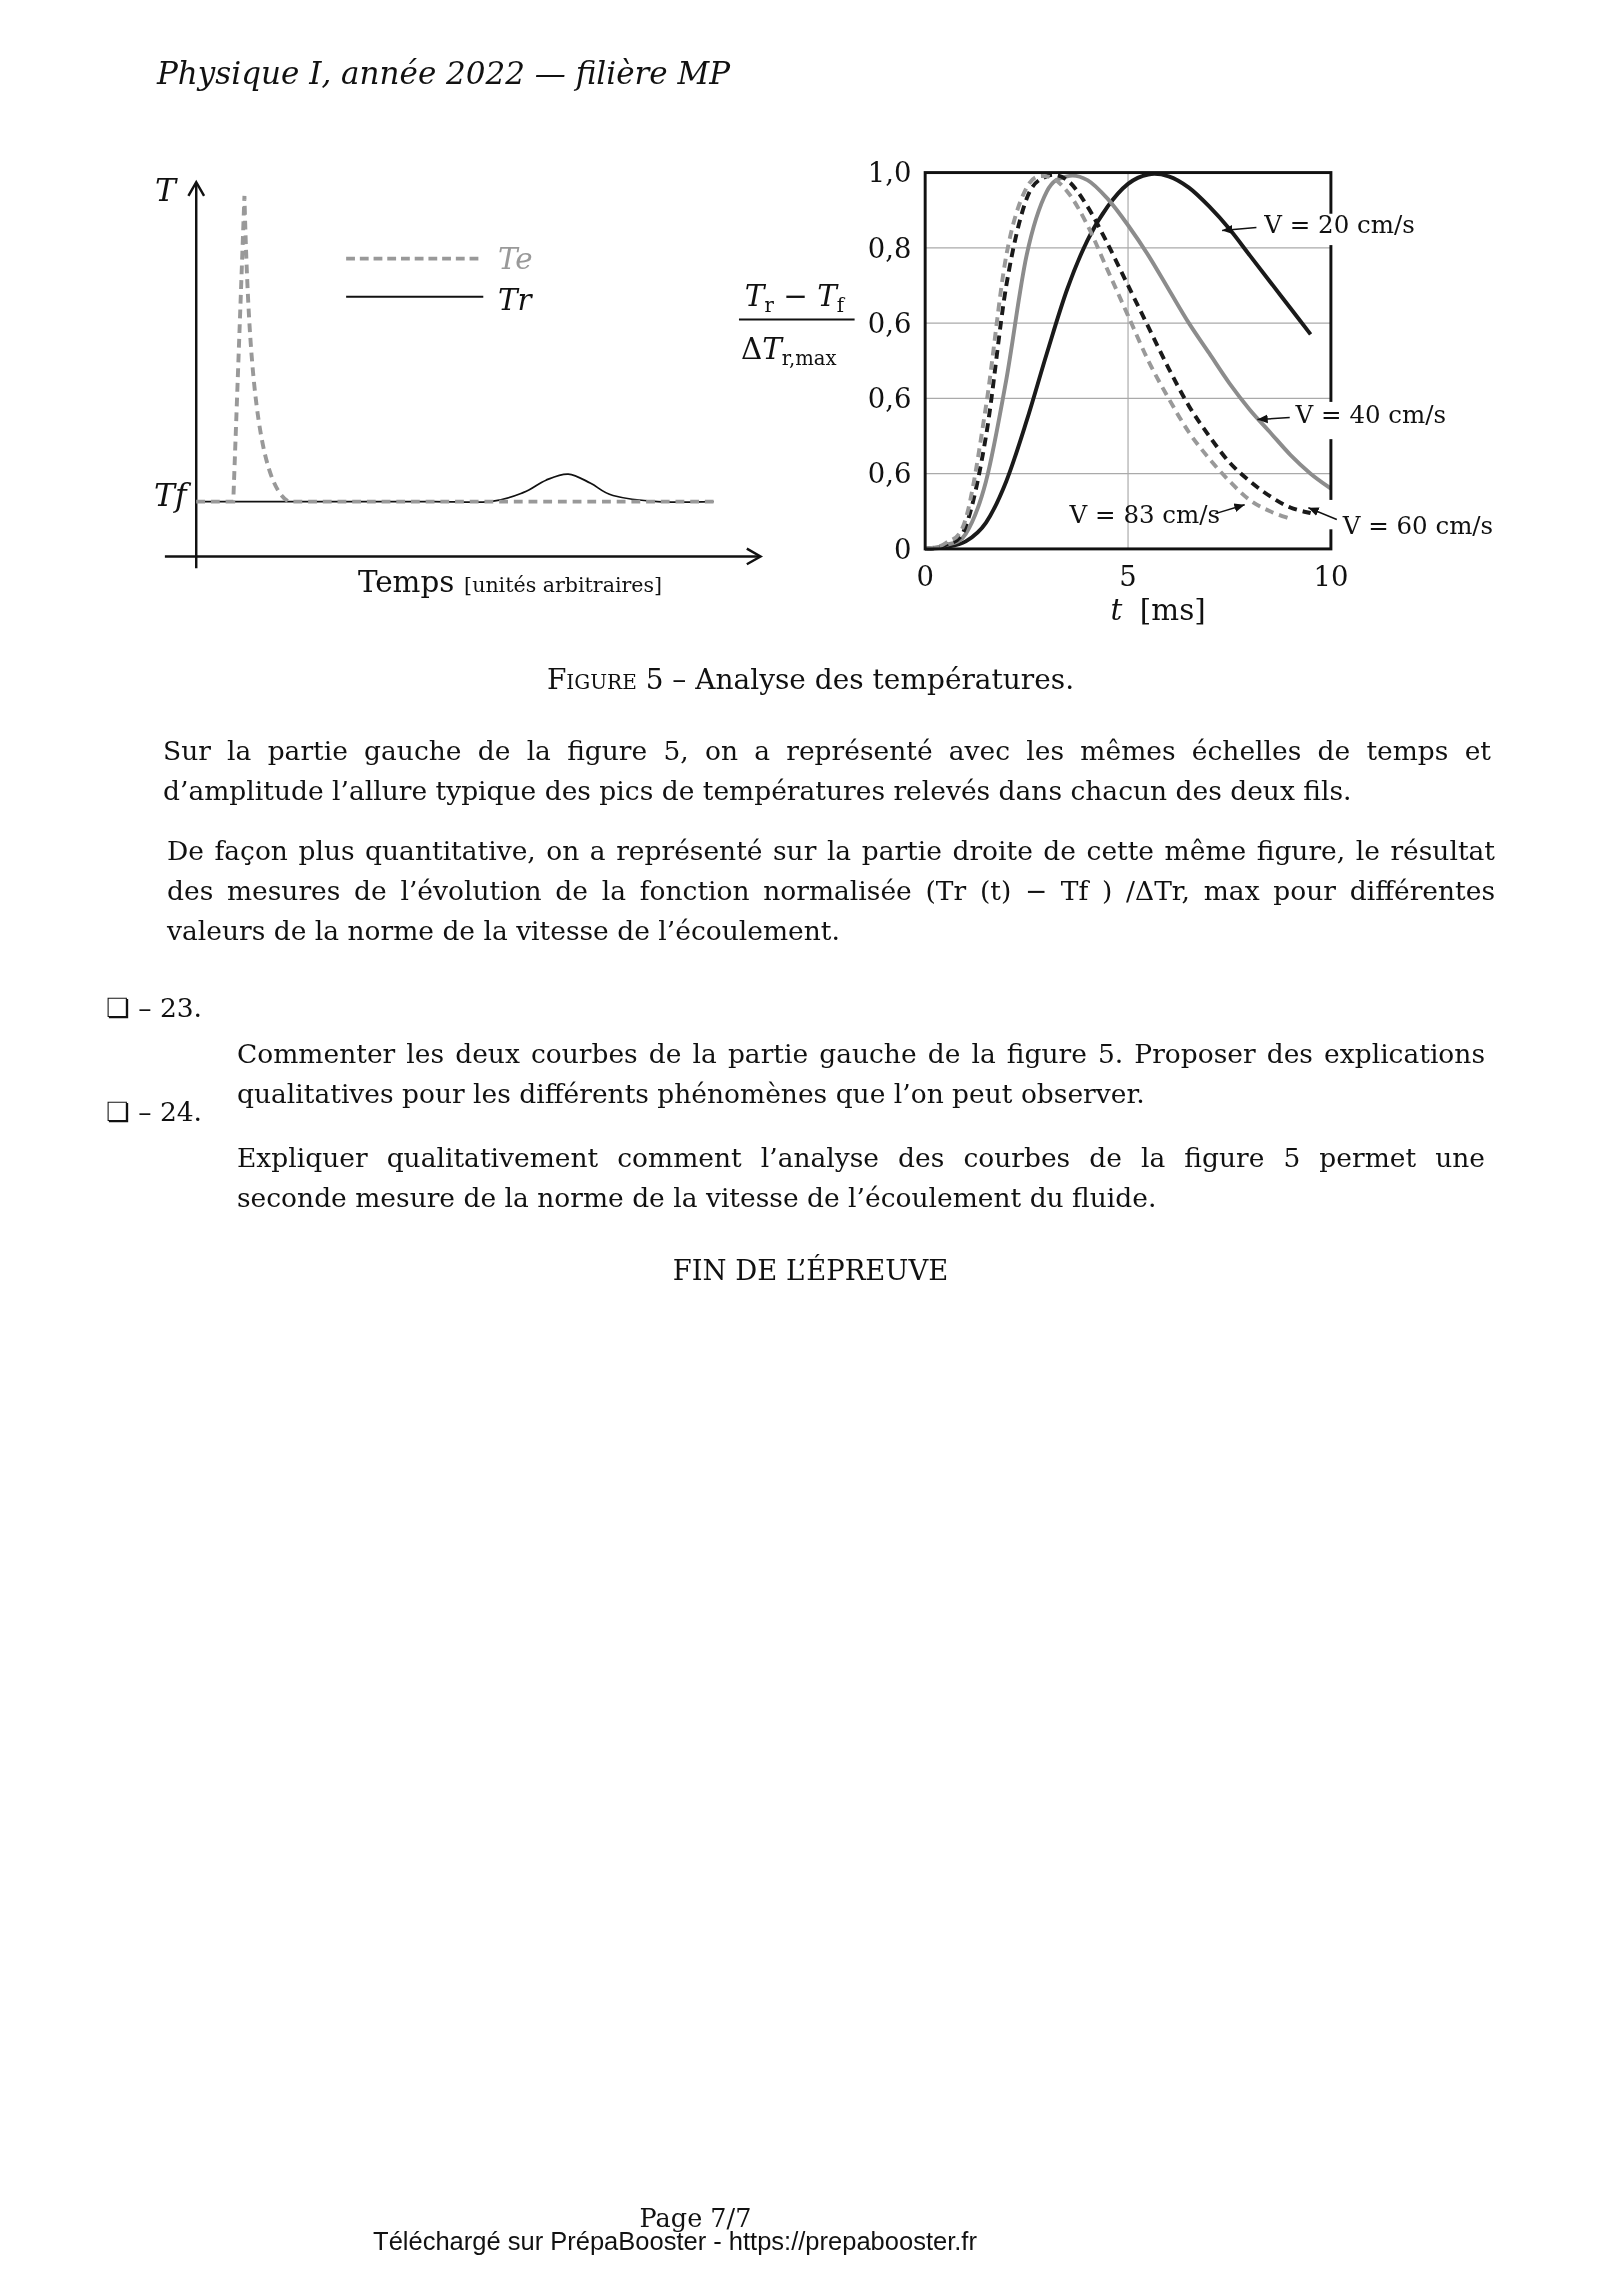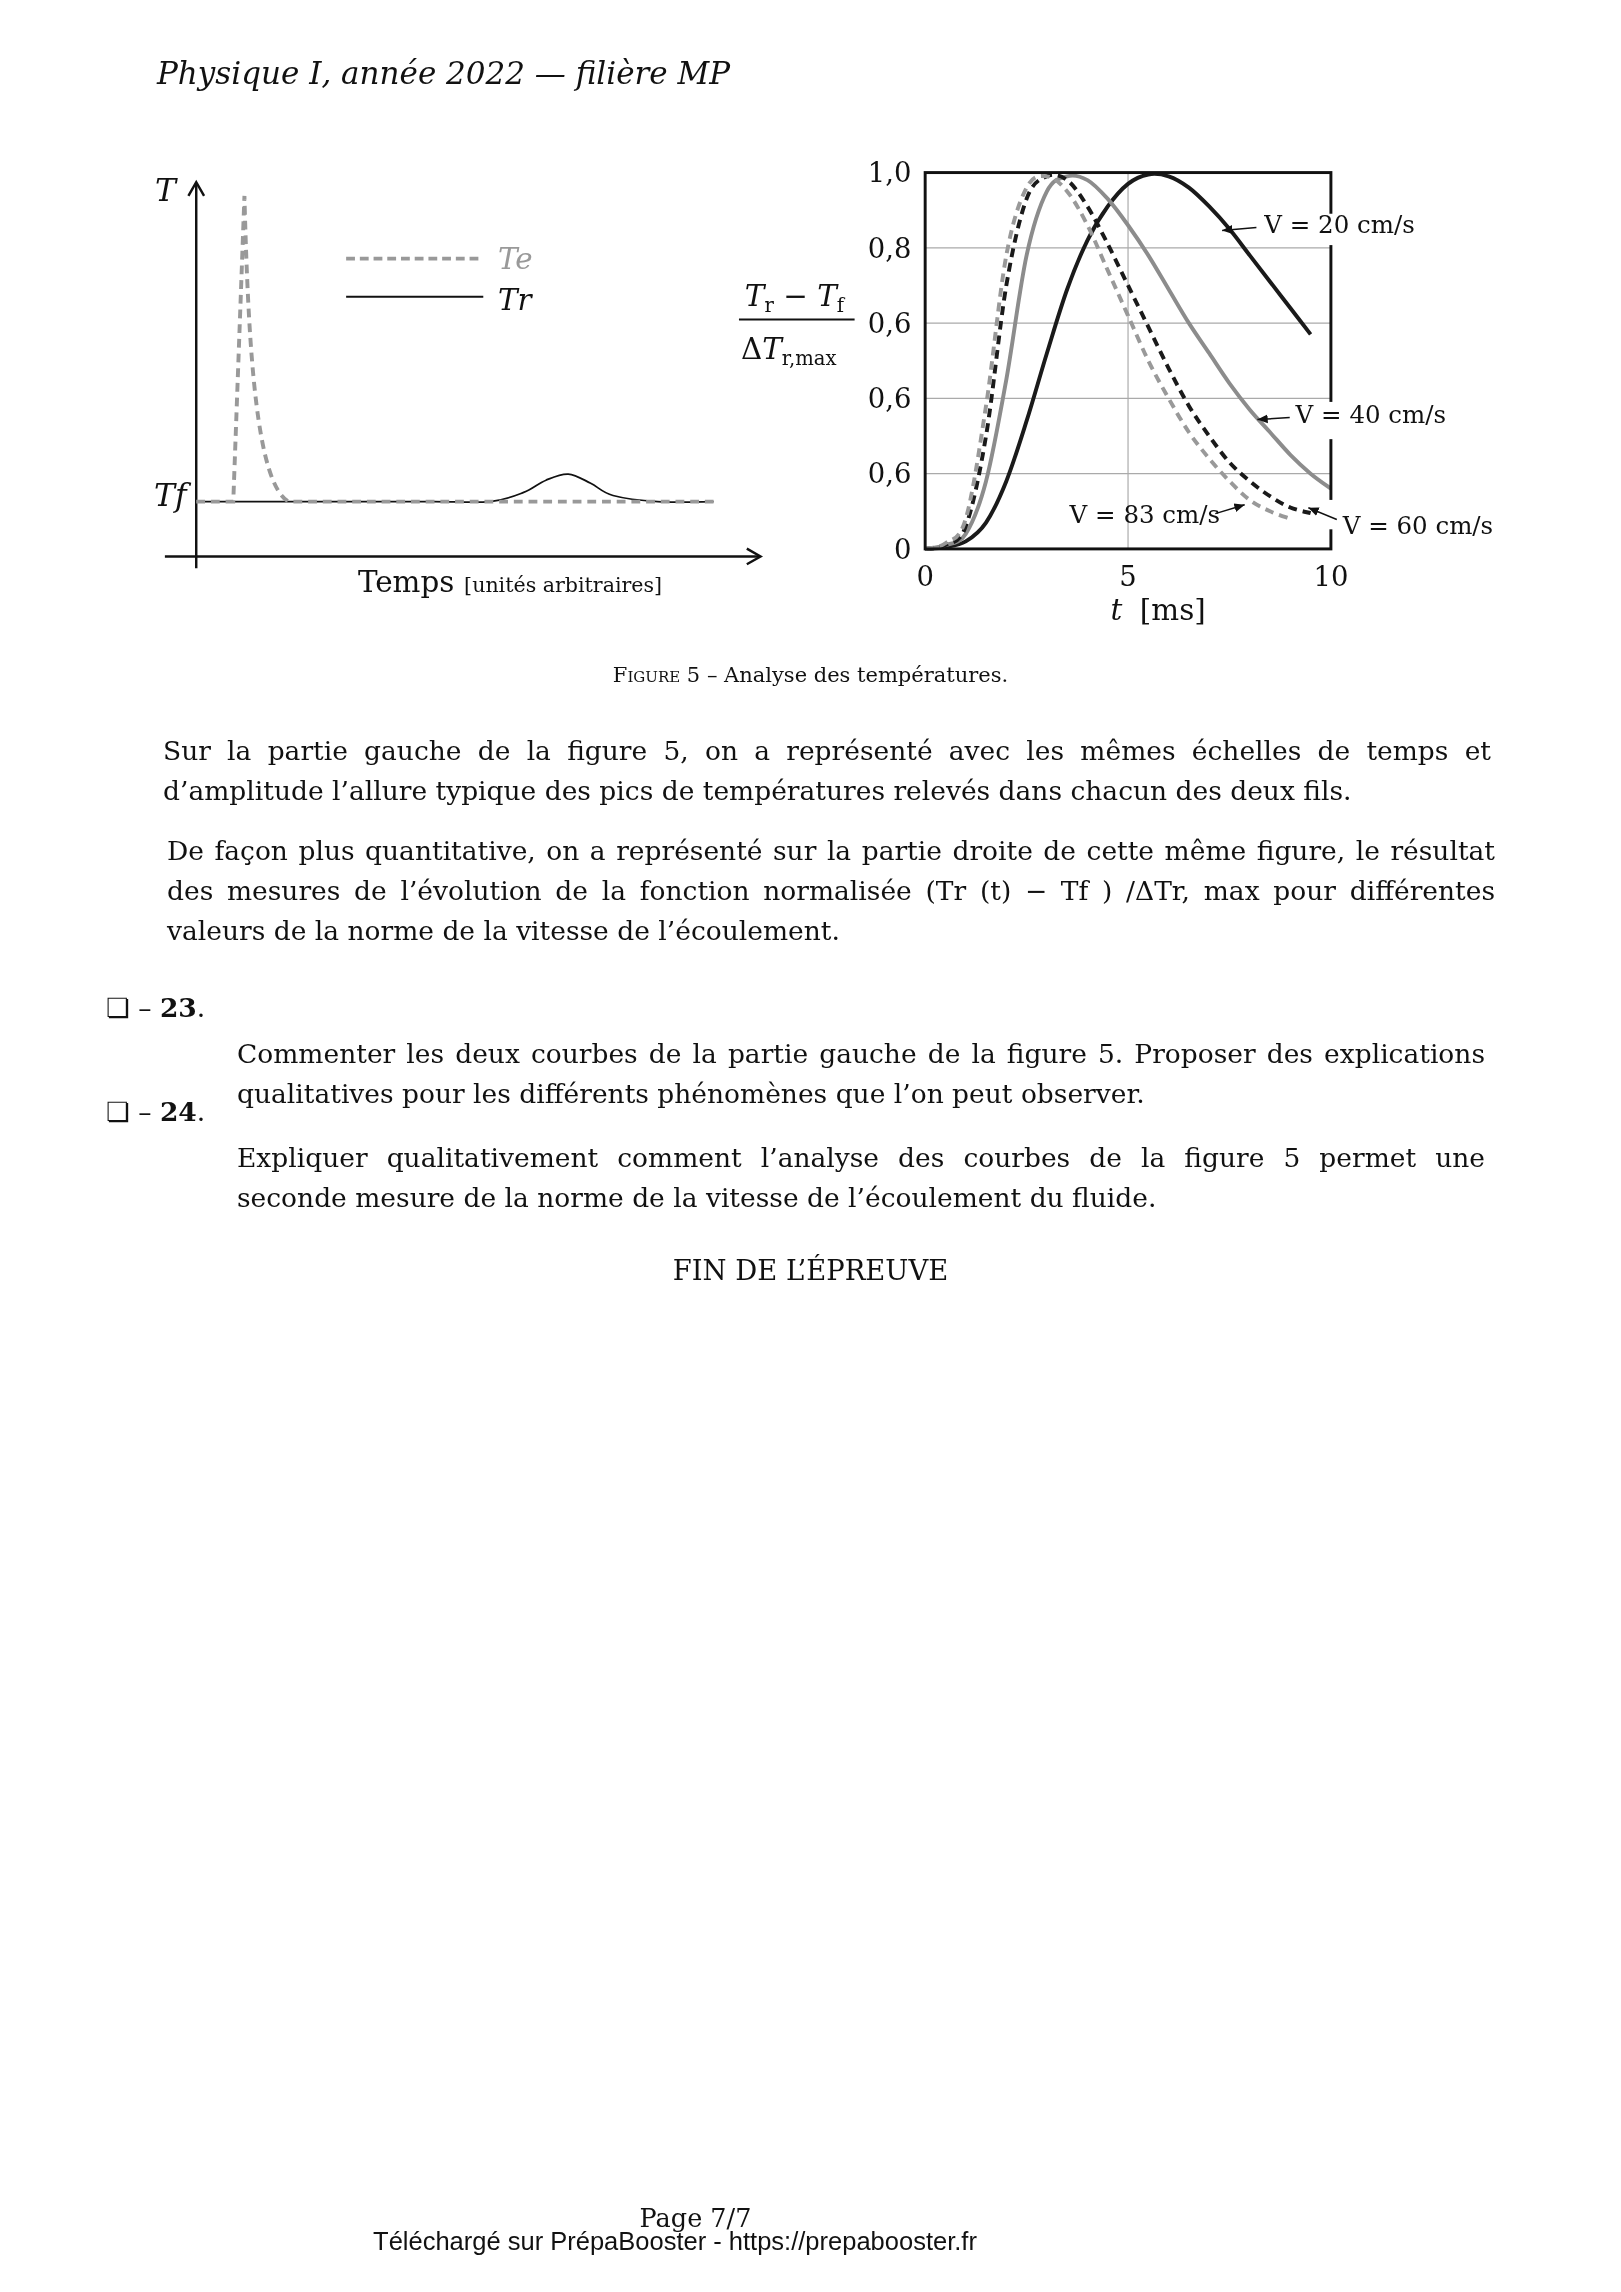--- a/index.html
+++ b/index.html
@@ -1,26 +1,26 @@
 <!DOCTYPE html>
 <html><head>
 <meta charset="utf-8">
 <style>
   html, body { margin: 0; padding: 0; background: #ffffff; }
   body { width: 1621px; height: 2293px; position: relative; overflow: hidden;
          font-family: "DejaVu Serif", "Liberation Serif", serif; color: #111; }
   .header { position: absolute; left: 157px; top: 55px; font-style: italic; font-size: 31px; }
   #fig-left, #fig-right { position: absolute; top: 0; left: 0; }
   .svg-text { font-family: "DejaVu Serif", "Liberation Serif", serif; fill: #111; }
-  .caption { position: absolute; left: 0; width: 1621px; top: 663px; text-align: center; font-size: 21px; }
+  .caption { position: absolute; left: 0; width: 1621px; top: 663px; text-align: center; font-size: 28px; }
   .caption .sc { font-variant: small-caps; }
   .para { position: absolute; left: 155px; width: 1328px; font-size: 26.5px; line-height: 40px; text-align: justify; }
   .q { position: absolute; left: 106px; width: 1377px; font-size: 26.5px; line-height: 40px; }
   .q .mark { display: inline-block; width: 129px; }
-  .q .mark b { font-weight: bold; }
+  .q .mark b { font-weight: normal; }
   .q .body { position: absolute; left: 131px; top: 0; width: 1248px; text-align: justify; margin-top: 46px; }
   .end { position: absolute; left: 0; width: 1621px; top: 1255px; text-align: center; font-weight: normal; font-size: 27.4px; }
   .pagenum { position: absolute; left: 0; width: 1391px; top: 2203px; text-align: center; font-size: 25.5px; }
   .download { position: absolute; left: 0; width: 1350px; top: 2227px; text-align: center; font-size: 25.5px;
               font-family: "Liberation Sans", sans-serif; }
 </style>
 </head>
 <body>
 
 <div class="header">Physique I, année 2022 — filière MP</div>

